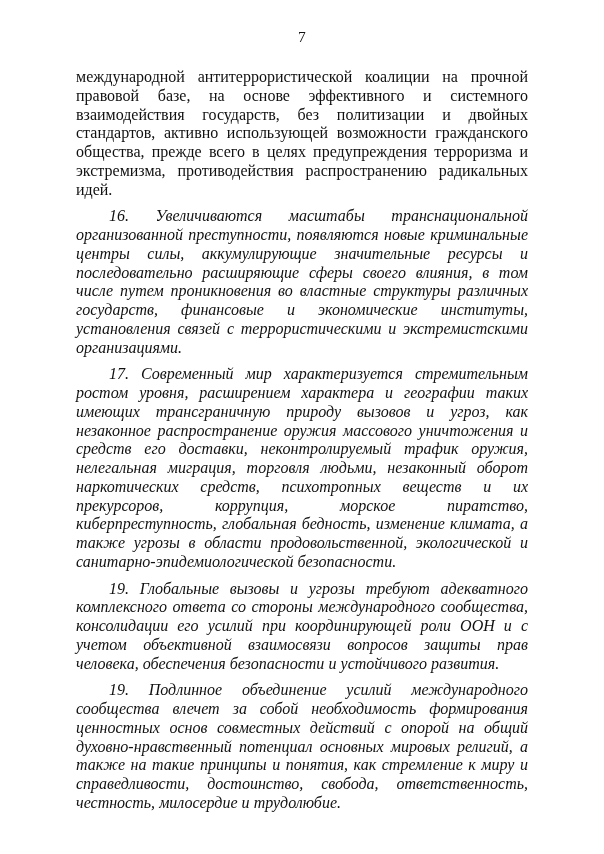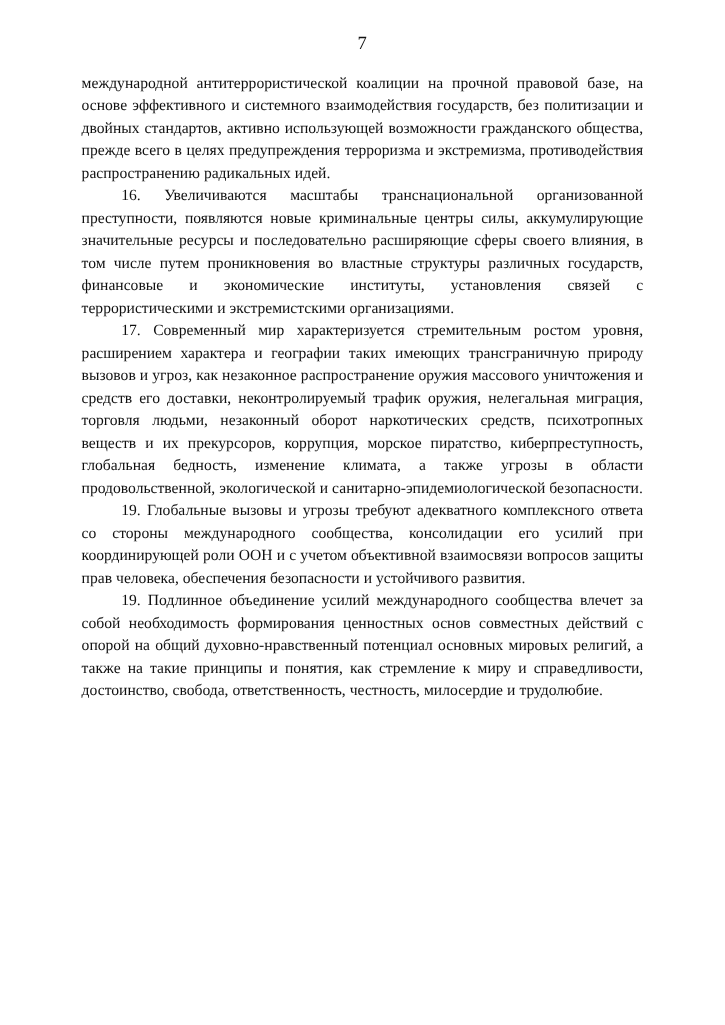--- a/index.html
+++ b/index.html
@@ -37,33 +37,34 @@
   }
 
   .text-column {
     position: absolute;
     left: 68px;
     top: 60px;
     width: 468px;
   }
 
   p.para {
-    margin: 0;
+    margin: 8px;
     padding: 0;
     text-align: justify;
     text-justify: inter-word;
-    font-size: 13px;
+    font-size: 16px;
     line-height: 18.75px;
     color: #101010;
     hyphens: none;
     word-spacing: 0.1px;
   }
 
   p.para.indent {
     text-indent: 33px;
+    font-style: italic;
   }
 
   
   p.para:last-child {
     text-align: justify;
   }
 </style>
 </head>
 <body>
 

